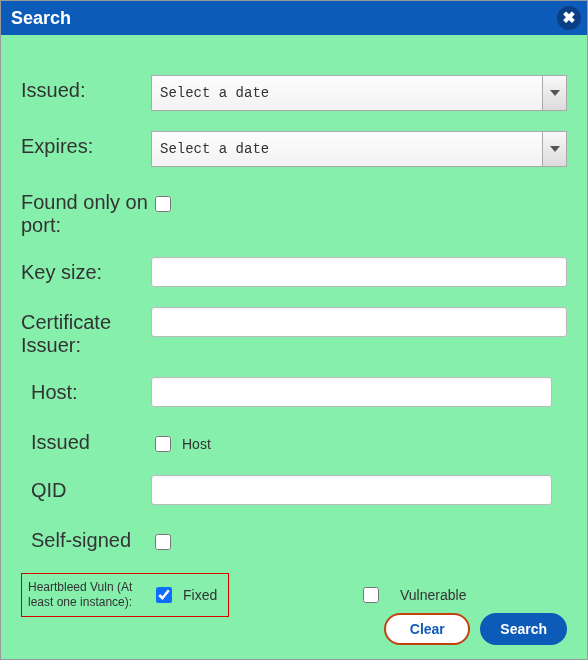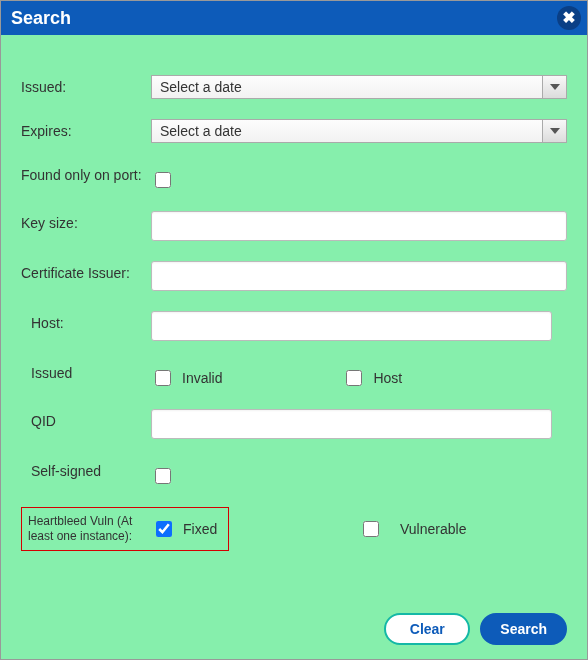--- a/index.html
+++ b/index.html
@@ -49,37 +49,38 @@
   }
   .row {
     display: flex;
     align-items: flex-start;
     margin-bottom: 20px;
   }
   .label-col {
     width: 130px;
     flex-shrink: 0;
     padding-top: 4px;
-    font-size: 14px;
+    font-size: 20px;
     color: #333;
   }
   .control-col {
     flex: 1;
   }
   .date-select {
     position: relative;
     width: 100%;
-    height: 24px;
+    height: 36px;
     border: 1px solid #aaa;
     background: linear-gradient(#fdfdfd, #f2f2f2);
     display: flex;
     align-items: center;
     padding: 0 8px;
     cursor: pointer;
     color: #333;
+    font-family: Liberation Mono, monospace;
   }
   .date-select .dd-btn {
     position: absolute;
     right: 0;
     top: 0;
     bottom: 0;
     width: 24px;
     background: linear-gradient(#f8f8f8, #dcdcdc);
     border-left: 1px solid #aaa;
     display: flex;
@@ -153,21 +154,21 @@
     font-size: 14px;
     cursor: pointer;
     display: flex;
     align-items: center;
     justify-content: center;
     padding: 0 18px;
   }
   .btn-clear {
     background: #fff;
     color: #0d5bb9;
-    border: 2px solid #14b8a6;
+    border: 2px solid #c2410c;
   }
   .btn-search {
     background: #0d5bb9;
     color: #fff;
     border: 2px solid #0d5bb9;
   }
 </style>
 </head>
 <body>
 
@@ -236,24 +237,20 @@
       <div class="control-col" style="padding-right:15px;">
         <input type="text" class="text-input" value="" style="">
       </div>
     </div>
 
     <div class="row status-row">
       <div class="label-col" style="padding-left:10px;">Issued</div>
       <div class="control-col">
         <div class="check-group">
           <input type="checkbox" class="checkbox" style="">
-          <span>Invalid</span>
-        </div>
-        <div class="check-group">
-          <input type="checkbox" class="checkbox" style="">
           <span>Host</span>
         </div>
       </div>
     </div>
 
     <div class="row">
       <div class="label-col" style="padding-left:10px;">QID</div>
       <div class="control-col" style="padding-right:15px;">
         <input type="text" class="text-input" value="" style="">
       </div>

